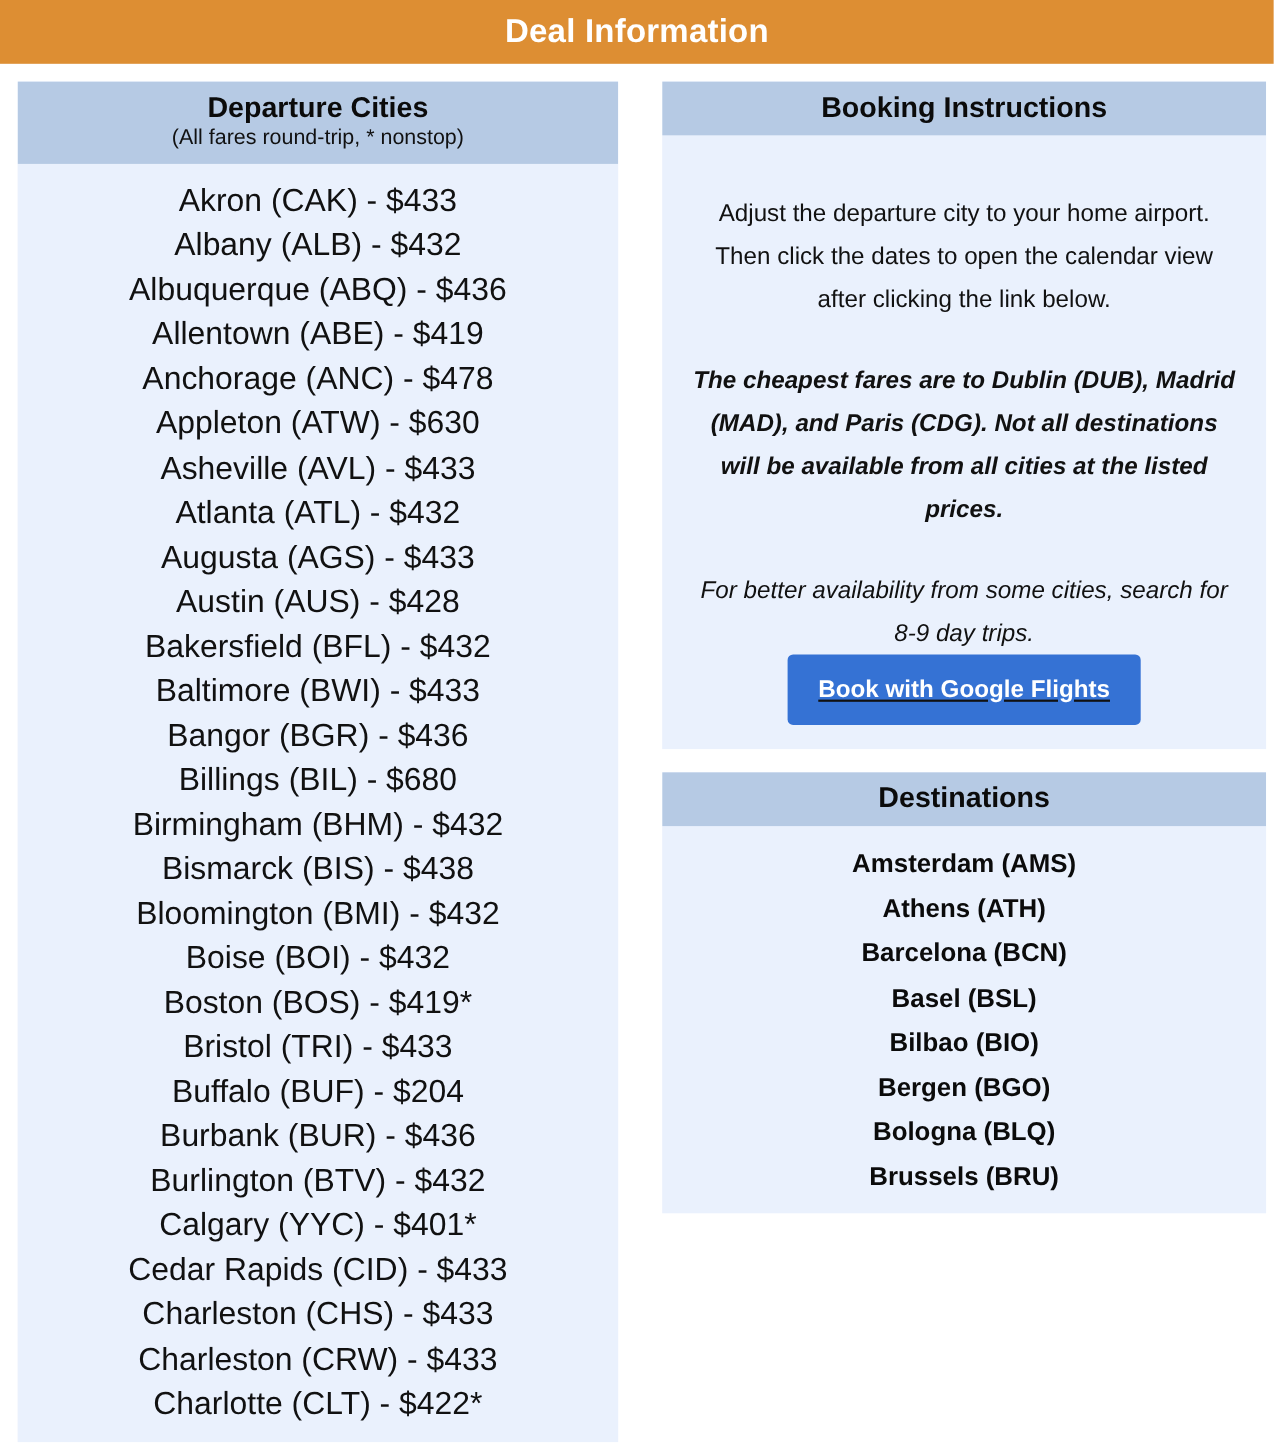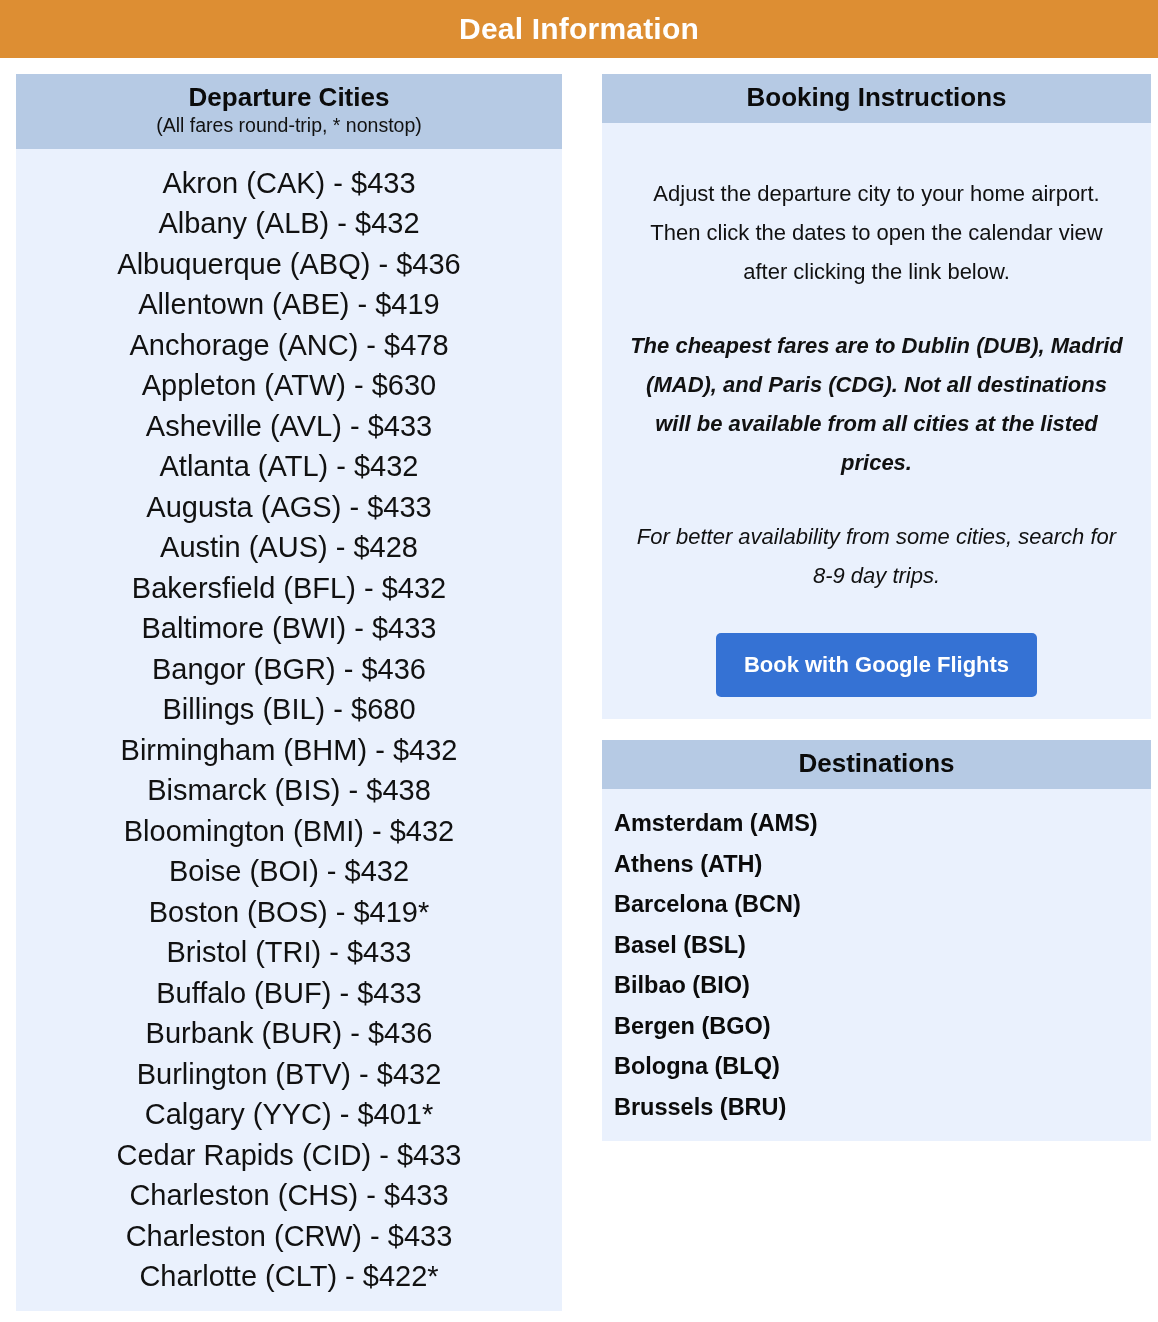--- a/index.html
+++ b/index.html
@@ -110,23 +110,23 @@
     font-style: italic;
   }
   .instructions p.note {
     font-style: italic;
   }
   .howto-link {
     color: #2b59c3;
     text-decoration: underline;
   }
   .book-btn-wrap {
-    margin-top: 38px;
     display: flex;
     justify-content: center;
+    text-decoration: underline;
   }
   .book-btn {
     background: #3572d4;
     color: #ffffff;
     font-size: 22px;
     font-weight: bold;
     border: none;
     border-radius: 5px;
     padding: 21px 28px;
     cursor: pointer;
@@ -135,21 +135,21 @@
   }
 
   
   .spacer-between-cards {
     height: 21px;
   }
   .dest-list {
     list-style: none;
     margin: 0;
     padding: 0;
-    text-align: left;
+    text-align: center;
   }
   .dest-list li {
     font-size: 23.5px;
     font-weight: bold;
     line-height: 40.5px;
     color: #0b0b0b;
     white-space: nowrap;
   }
 </style>
 </head>
@@ -182,21 +182,21 @@
             <li>Bakersfield (BFL) - $432</li>
             <li>Baltimore (BWI) - $433</li>
             <li>Bangor (BGR) - $436</li>
             <li>Billings (BIL) - $680</li>
             <li>Birmingham (BHM) - $432</li>
             <li>Bismarck (BIS) - $438</li>
             <li>Bloomington (BMI) - $432</li>
             <li>Boise (BOI) - $432</li>
             <li>Boston (BOS) - $419*</li>
             <li>Bristol (TRI) - $433</li>
-            <li>Buffalo (BUF) - $433</li>
+            <li>Buffalo (BUF) - $204</li>
             <li>Burbank (BUR) - $436</li>
             <li>Burlington (BTV) - $432</li>
             <li>Calgary (YYC) - $401*</li>
             <li>Cedar Rapids (CID) - $433</li>
             <li>Charleston (CHS) - $433</li>
             <li>Charleston (CRW) - $433</li>
             <li>Charlotte (CLT) - $422*</li>
           </ul>
       </div>
     </div>

